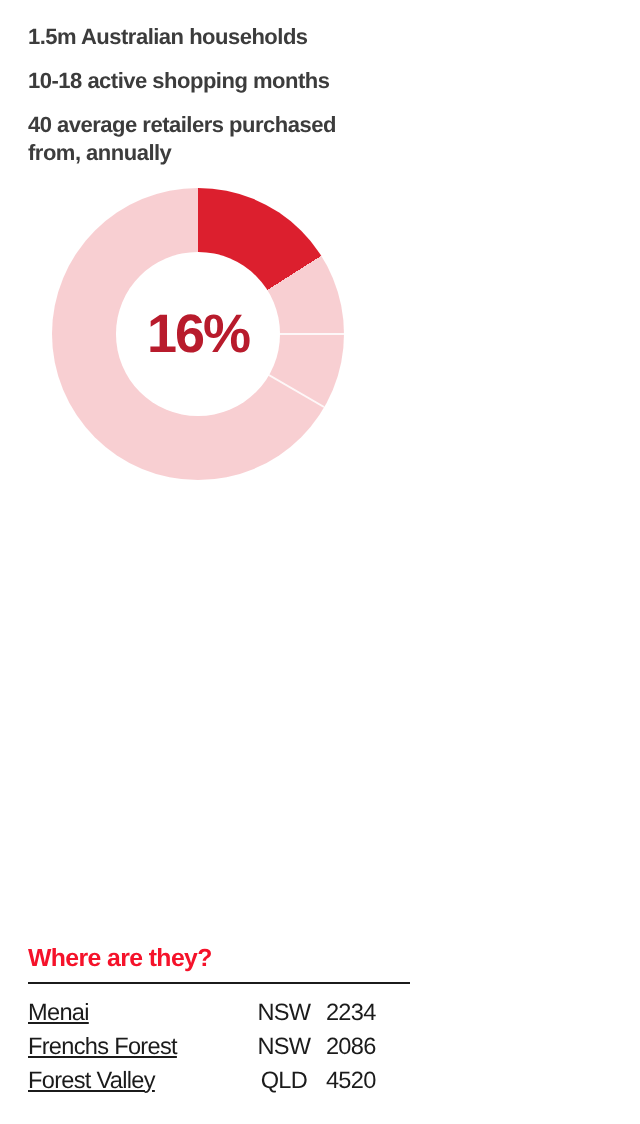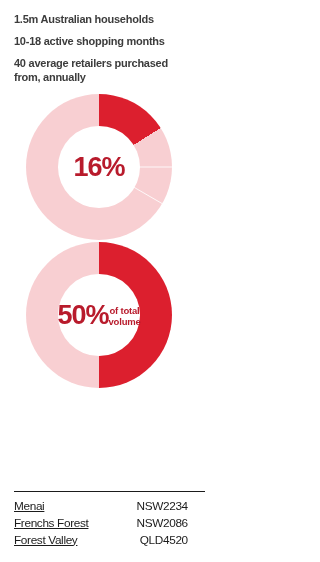--- a/index.html
+++ b/index.html
@@ -123,21 +123,21 @@
     font-size: 11.8px;
     color: #1b1b1b;
     letter-spacing: -0.35px;
   }
   table.loc-table td {
     padding: 1.5px 0;
     vertical-align: baseline;
     white-space: nowrap;
   }
   td.col-suburb { width: 56%; text-align: left; text-decoration: underline; }
-  td.col-state  { width: 22%; text-align: right; }
+  td.col-state  { width: 22%; text-align: center; }
   td.col-code   { width: 22%; }
 </style>
 </head>
 <body>
 
 <div class="page">
 
   <div class="facts">
     <div class="fact">1.5m Australian households</div>
     <div class="fact">10-18 active shopping months</div>
@@ -154,33 +154,25 @@
             <line x1="73" y1="73" x2="146" y2="73" stroke="#ffffff" stroke-width="1" opacity="0.85"></line>
             <line x1="73" y1="73" x2="136" y2="109.5" stroke="#ffffff" stroke-width="1" opacity="0.85"></line>
           </svg>
         </div>
         <div class="donut-hole" style="width: 81.76px; height: 81.76px; margin-left: -40.88px; margin-top: -40.88px;">
           <div class="donut-pct">16%</div>
         </div>
       </div>
     </div>
 
-    <div class="donut-wrap">
-      <div class="donut" id="donut-2" style="background: conic-gradient(rgb(220, 31, 46) 0deg, rgb(220, 31, 46) 180deg, rgb(248, 207, 210) 180deg, rgb(248, 207, 210) 360deg);">
-        <div class="donut-hole" style="width: 81.76px; height: 81.76px; margin-left: -40.88px; margin-top: -40.88px;">
-          <div class="donut-pct">50%</div>
-          <div class="donut-sub">of total
-volume</div>
-        </div>
-      </div>
-    </div>
 
   </div>
 
   <div class="table-section">
+    <div class="table-title">Where are they?</div>
     <div class="rule"></div>
     <table class="loc-table">
       <tbody>
         <tr>
           <td class="col-suburb">Menai</td>
           <td class="col-state">NSW</td>
           <td class="col-code">2234</td>
         </tr>
         <tr>
           <td class="col-suburb">Frenchs Forest</td>

